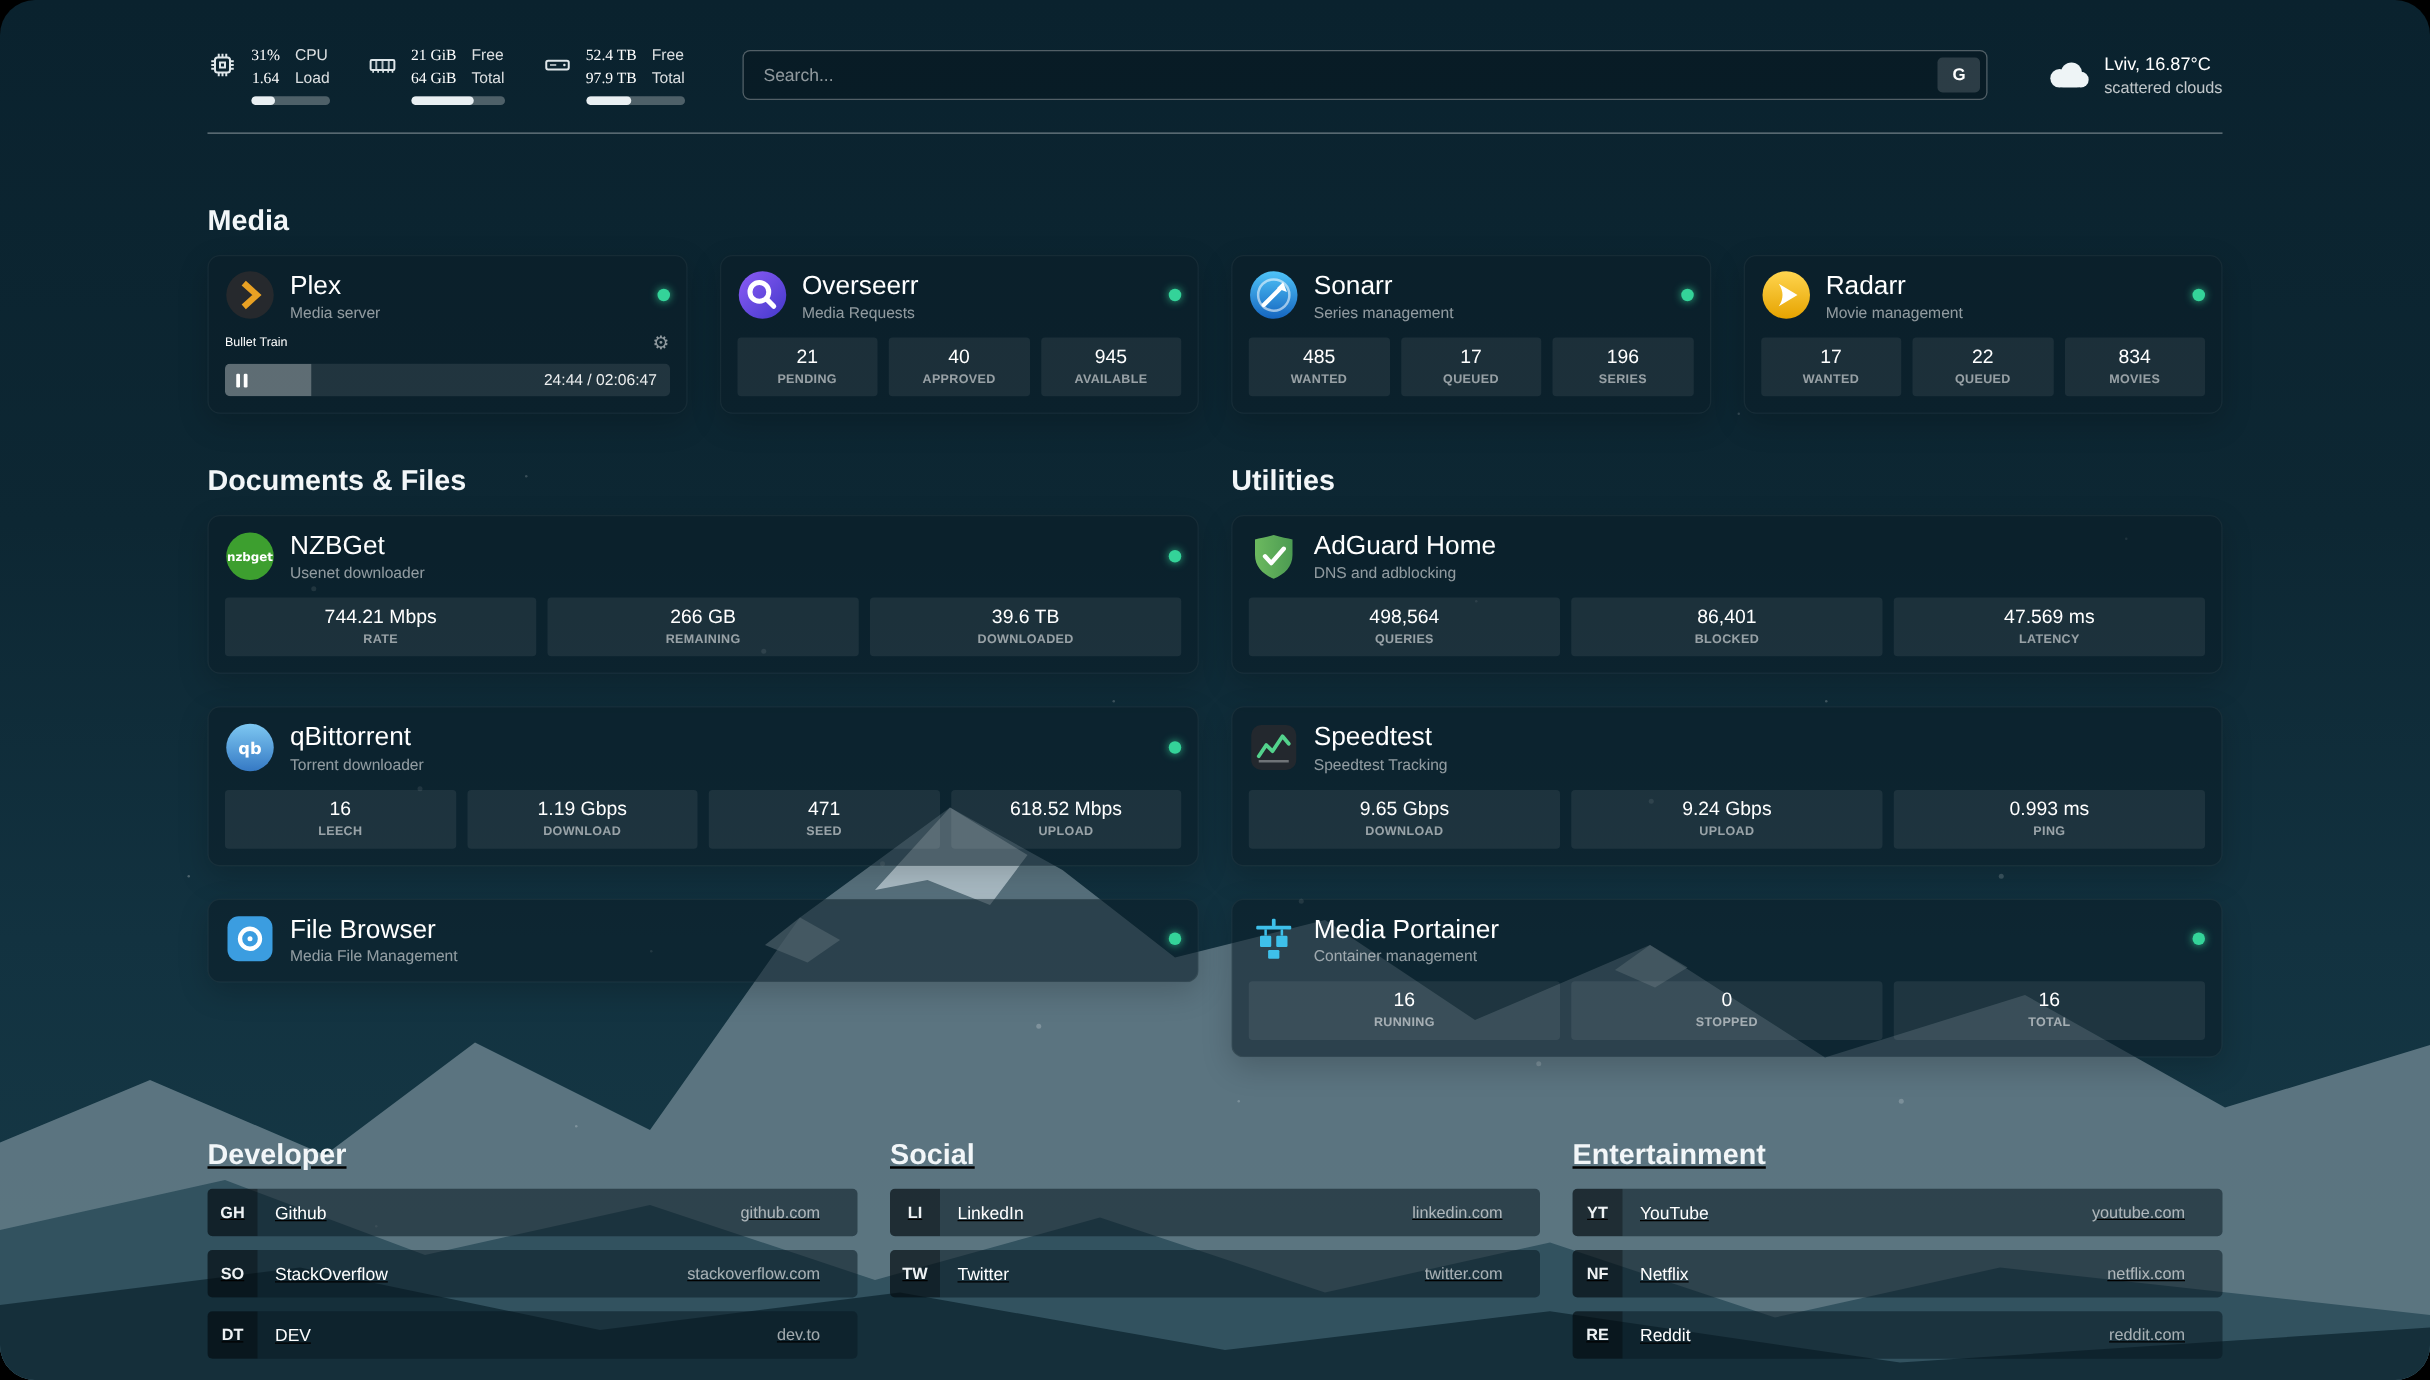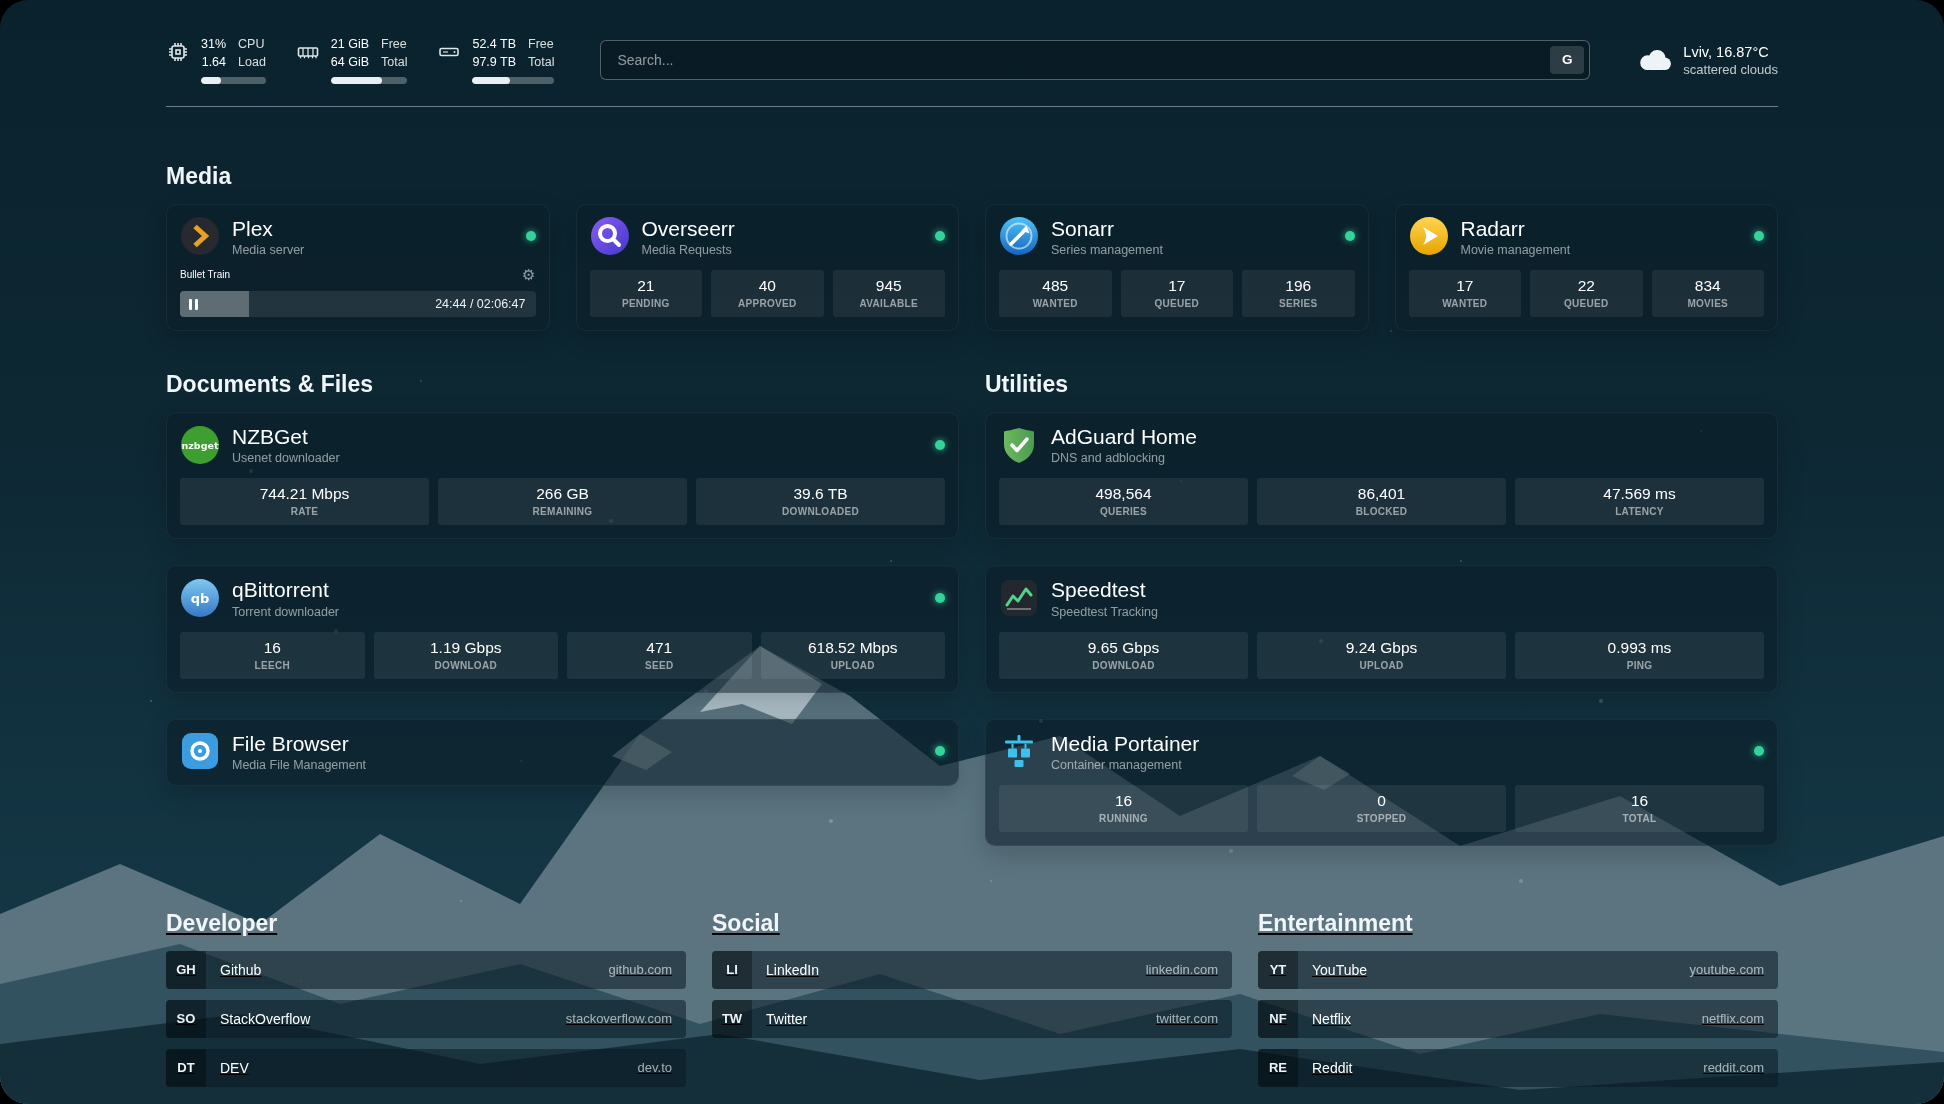--- a/index.html
+++ b/index.html
@@ -22,21 +22,21 @@
     1520px 880px 0 1px rgba(255,255,255,.2),300px 980px 0 0 rgba(255,255,255,.18),
     760px 300px 0 0 rgba(255,255,255,.16),1390px 330px 0 0 rgba(255,255,255,.16);}
   
   .content{position:relative;z-index:1;width:1612px;margin:0 auto;}
   
   .topbar{display:flex;align-items:center;padding-top:36px;gap:30px;}
   .res{display:flex;gap:11px;align-items:flex-start;}
   .res-icon{width:24px;height:24px;margin-top:4px;}
   .res-icon svg{width:100%;height:100%;display:block;}
   .res-grid{display:grid;grid-template-columns:auto auto;column-gap:12px;row-gap:1px;font-size:12.5px;line-height:1.35;}
-  .res-grid .val{color:#fff;text-align:right;white-space:nowrap;}
+  .res-grid .val{color:#fff;text-align:center;white-space:nowrap;font-family:Liberation Serif, serif;}
   .res-grid .lab{color:rgba(255,255,255,.85);white-space:nowrap;}
   .res-bar{grid-column:1/3;height:7px;border-radius:4px;background:rgba(255,255,255,.28);margin-top:5px;overflow:hidden;}
   .res-fill{height:100%;background:#e9eff2;border-radius:4px;}
   .search{flex:1;display:flex;align-items:center;height:38px;background:rgba(4,18,26,.4);
     border:1px solid rgba(255,255,255,.3);border-radius:6px;padding:0 5px 0 14px;margin:0 16px;}
   .search input{flex:1;background:transparent;border:none;outline:none;color:#e9eff2;font-size:14px;font-family:inherit;}
   .search input::placeholder{color:rgba(255,255,255,.55);}
   .g-btn{width:34px;height:28px;background:rgba(255,255,255,.15);border:none;border-radius:4px;
     color:#fff;font-size:13.5px;font-weight:600;cursor:pointer;font-family:inherit;}
   .weather{display:flex;align-items:center;gap:11px;}
@@ -75,21 +75,21 @@
   .pause{display:flex;gap:2.5px;margin-left:9px;z-index:1;cursor:pointer;}
   .pause i{display:block;width:3px;height:11px;background:#fff;border-radius:1px;}
   .np-time{margin-left:auto;margin-right:10px;z-index:1;font-size:12.5px;color:rgba(255,255,255,.92);white-space:nowrap;}
   
   .bookmarks{display:grid;grid-template-columns:repeat(3,1fr);gap:26px;margin-top:64px;text-decoration:underline;}
   .bm-row{display:flex;align-items:stretch;height:38px;margin-bottom:11px;border-radius:4px;overflow:hidden;
     background:rgba(10,26,35,.55);cursor:pointer;}
   .bm-abbr{width:40px;background:rgba(0,0,0,.32);color:#eef2f4;font-size:13px;font-weight:600;
     display:flex;align-items:center;justify-content:center;flex:0 0 auto;}
   .bm-name{display:flex;align-items:center;padding:0 14px;font-size:14px;color:#fff;}
-  .bm-url{margin-left:auto;display:flex;align-items:center;padding-right:14px;font-size:13px;color:rgba(255,255,255,.62);}
+  .bm-url{margin-left:auto;display:flex;align-items:center;padding-right:30px;font-size:13px;color:rgba(255,255,255,.62);}
 </style>
 </head>
 <body>
 
 <div class="screen">
 
   <div class="bg">
     <svg class="mountains" viewBox="0 0 1944 520" preserveAspectRatio="none">
       <polygon fill="#5f7884" opacity="0.95" points="0,520 0,330 120,280 260,340 380,250 520,320 640,150 760,62 850,112 940,182 1060,152 1180,232 1320,172 1460,262 1620,212 1780,302 1944,252 1944,520"></polygon>
       <polygon fill="#bccdd5" opacity="0.85" points="700,128 760,62 822,100 792,140 742,120"></polygon>

